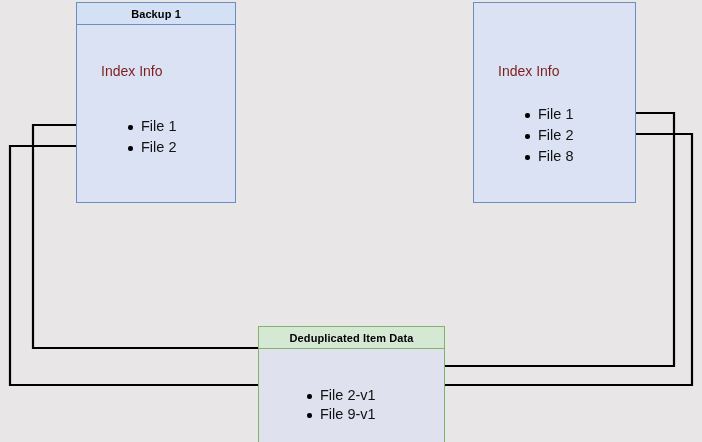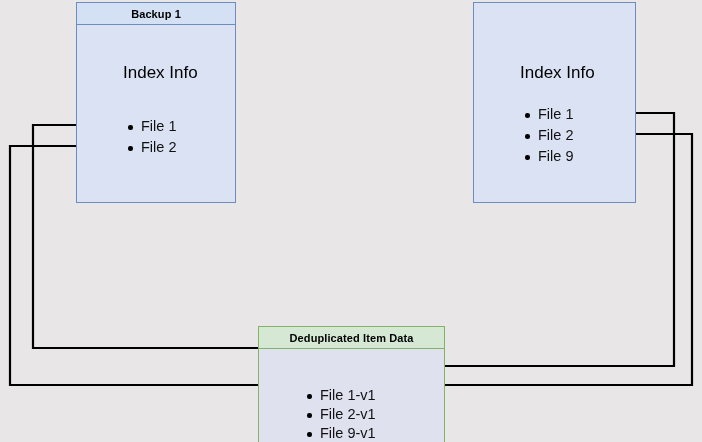--- a/index.html
+++ b/index.html
@@ -52,24 +52,23 @@
     font-weight: bold;
     color: #000000;
     letter-spacing: .1px;
   }
   .node-header.green {
     border-bottom: 1px solid #82b366;
     background: #d5e8d4;
   }
   .node-subtitle {
     position: absolute;
-    font-size: 17px;
-    color: #000000;
+    font-size: 14px;
+    color: #7f1d1d;
     white-space: nowrap;
-    margin-left: 22px;
   }
   .file-list {
     position: absolute;
     margin: 0;
     padding: 0;
     list-style: none;
   }
   .file-list li {
     position: relative;
     font-size: 14.5px;
@@ -125,26 +124,25 @@
       <li>File 1</li>
       <li>File 2</li>
     </ul>
   </div>
 
   <div class="node-box" style="left:473px; top:2px; width:163px; height:201px;">
     <div class="node-subtitle" style="left:24px; top:60px;">Index Info</div>
     <ul class="file-list" style="left:51px; top:101px;">
       <li>File 1</li>
       <li>File 2</li>
-      <li>File 9</li>
+      <li>File 8</li>
     </ul>
   </div>
 
   <div class="node-box green" style="left:258px; top:280px; width:187px; height:158px;">
     <div class="node-header green">Deduplicated Item Data</div>
     <ul class="file-list dedup-list" style="left:48px; top:59px;">
-      <li>File 1-v1</li>
       <li>File 2-v1</li>
       <li>File 9-v1</li>
     </ul>
   </div>
 
 </div>
 
 </body></html>

